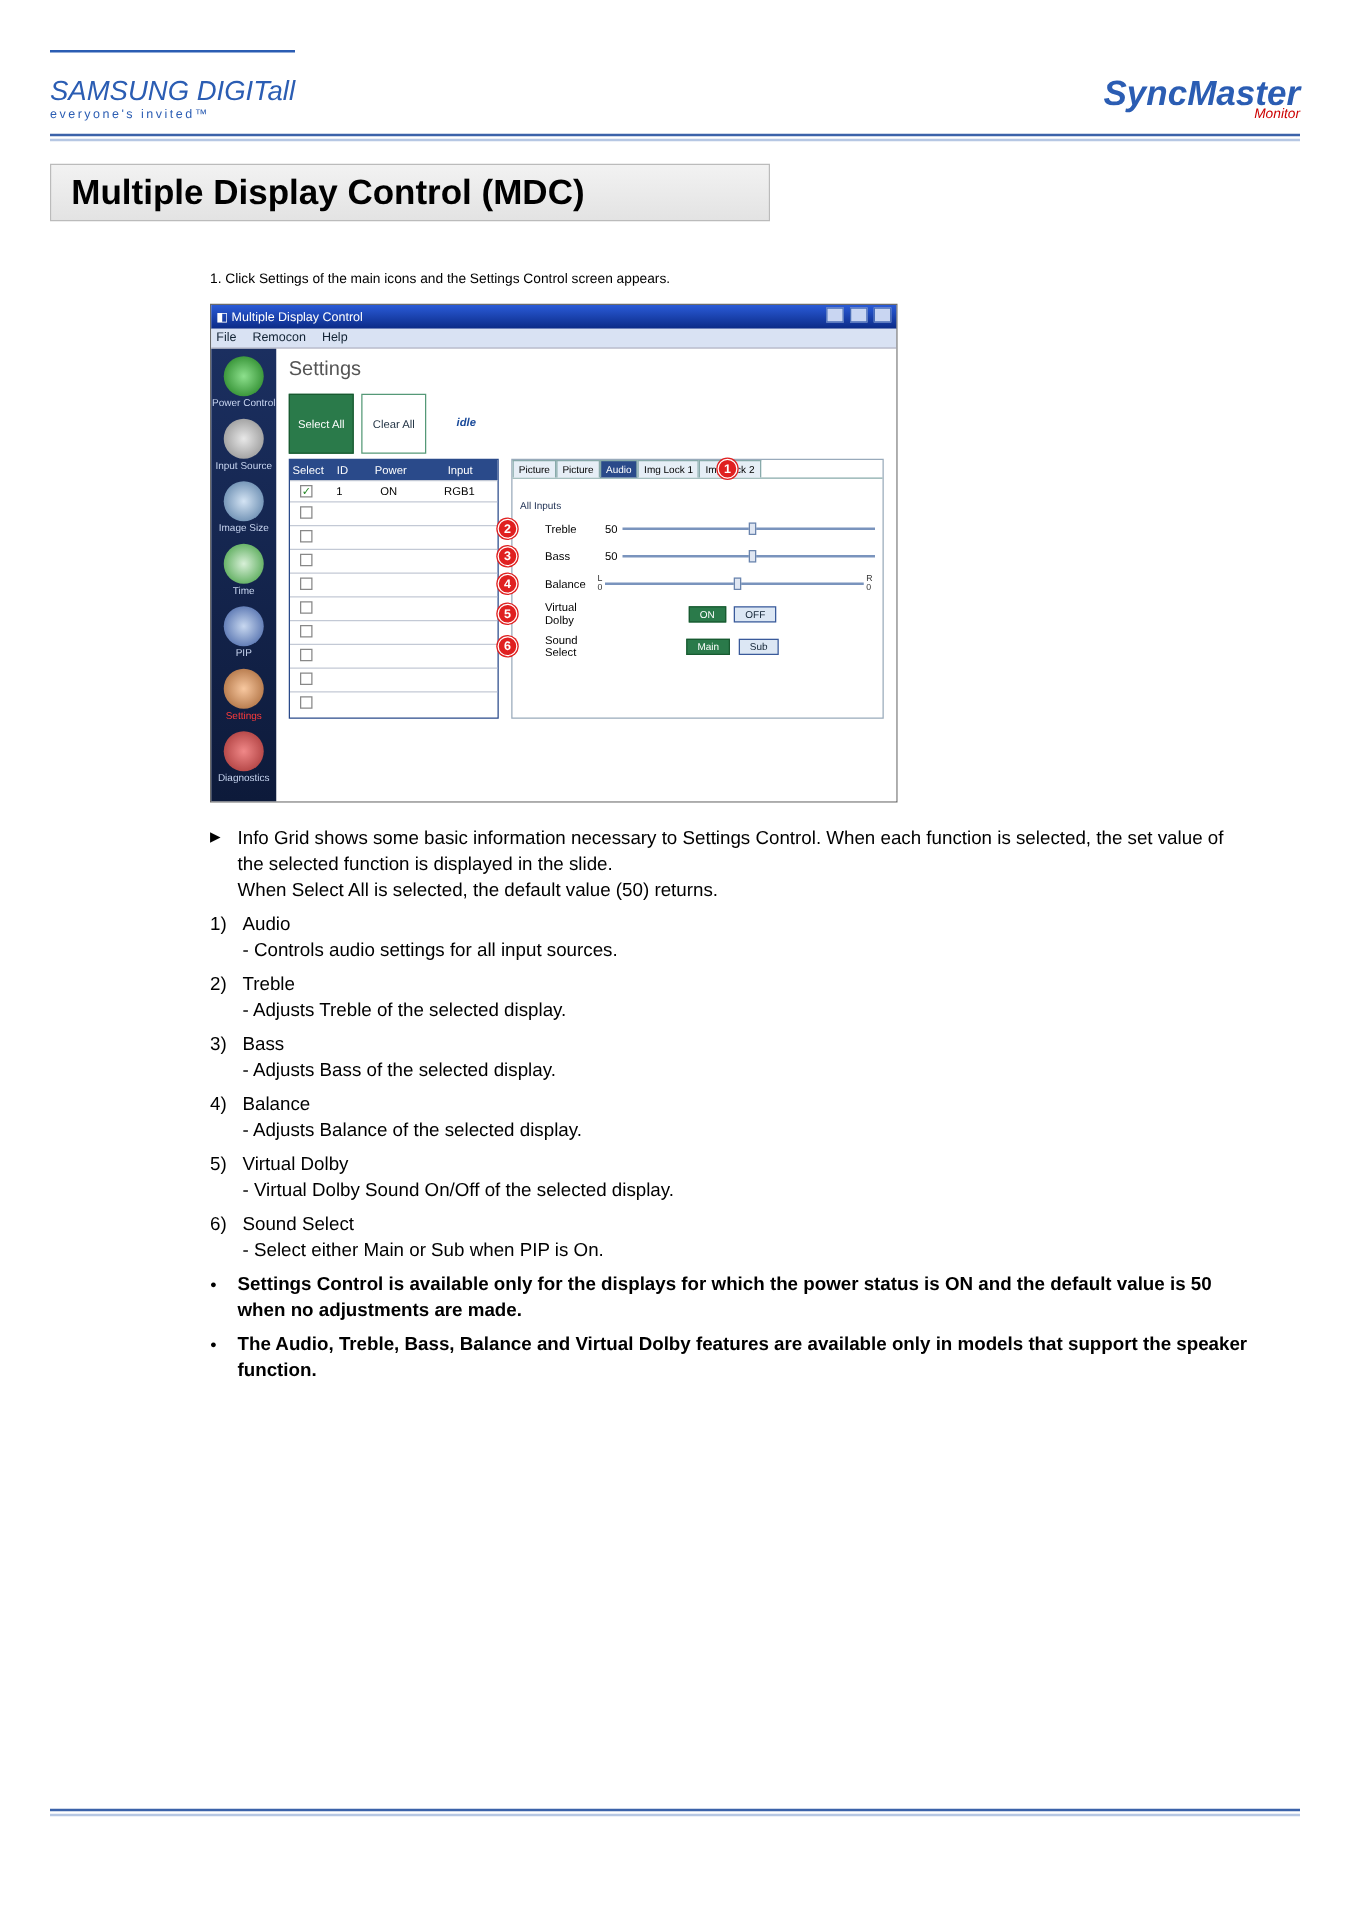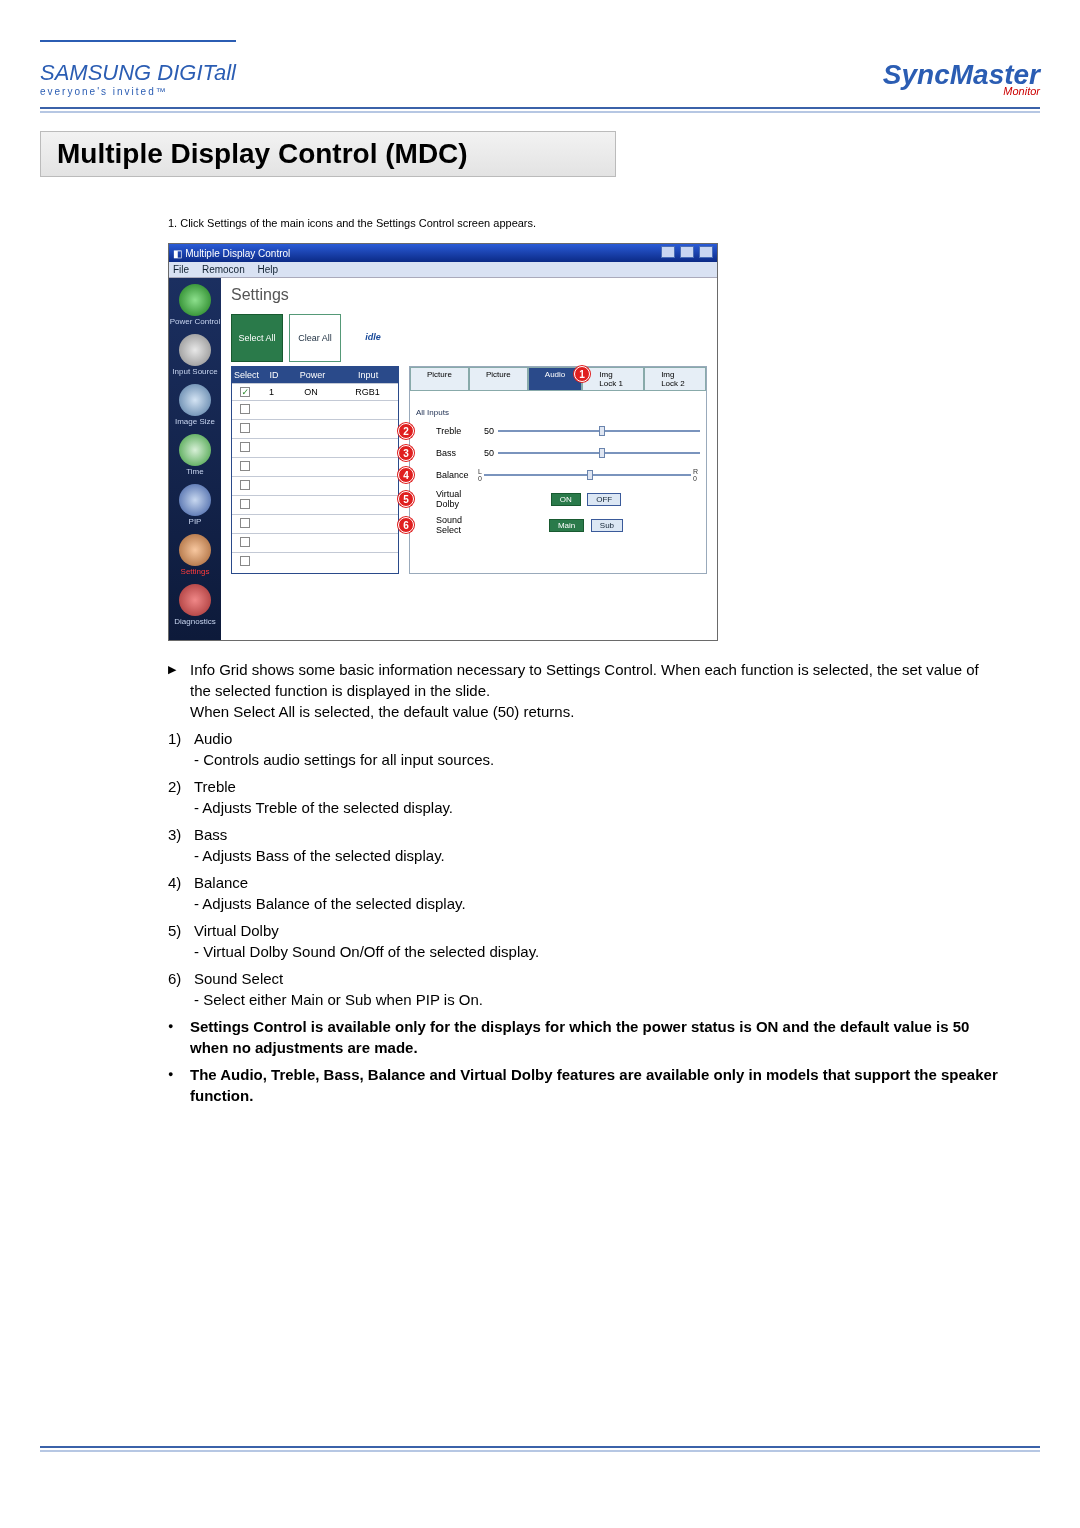--- a/index.html
+++ b/index.html
@@ -102,21 +102,21 @@
   .grid .gh { display:flex; background:#2a4a8a; color:#fff; }
   .grid .gr { display:flex; border-top:1px solid #c3c9d5; }
   .grid .gc { padding:3px 2px; text-align:center; }
   .gc.c1{width:30px;} .gc.c2{width:30px;} .gc.c3{width:60px;} .gc.c4{width:70px;}
   .gridbody { height: 190px; overflow:hidden;}
   .chk{display:inline-block;width:10px;height:10px;border:1px solid #888;background:#fff;}
   .chk.on::after{content:"✓";color:#2a8a2a;font-size:9px;line-height:8px;display:block;}
   .panel { flex:1; border:1px solid #9ab; margin-left:4px; font-size:9px; position:relative;}
   .tabs { display:flex; }
   .tab {
-    border:1px solid #8aa; border-bottom:none; padding:2px 16px; background:#e6eef6; font-size:8px;
+    border:1px solid #8aa; border-bottom:none; padding:2px 4px; background:#e6eef6; font-size:8px;
   }
   .tab.active { background:#2a4a8a; color:#fff; }
   .tabbody { border-top:1px solid #8aa; padding:17px 6px; }
   .sub { color:#235; font-size:8px; margin-bottom:4px;}
   .prow { display:flex; align-items:center; margin:6px 0; }
   .badge18 {
     width:16px;height:16px;border-radius:50%;background:#e02020;color:#fff;
     display:flex;align-items:center;justify-content:center;font-size:10px;font-weight:bold;margin-right:4px;
     border:1px solid #fff; box-shadow:0 0 0 1px #e02020;
     position:relative; left:-18px;

